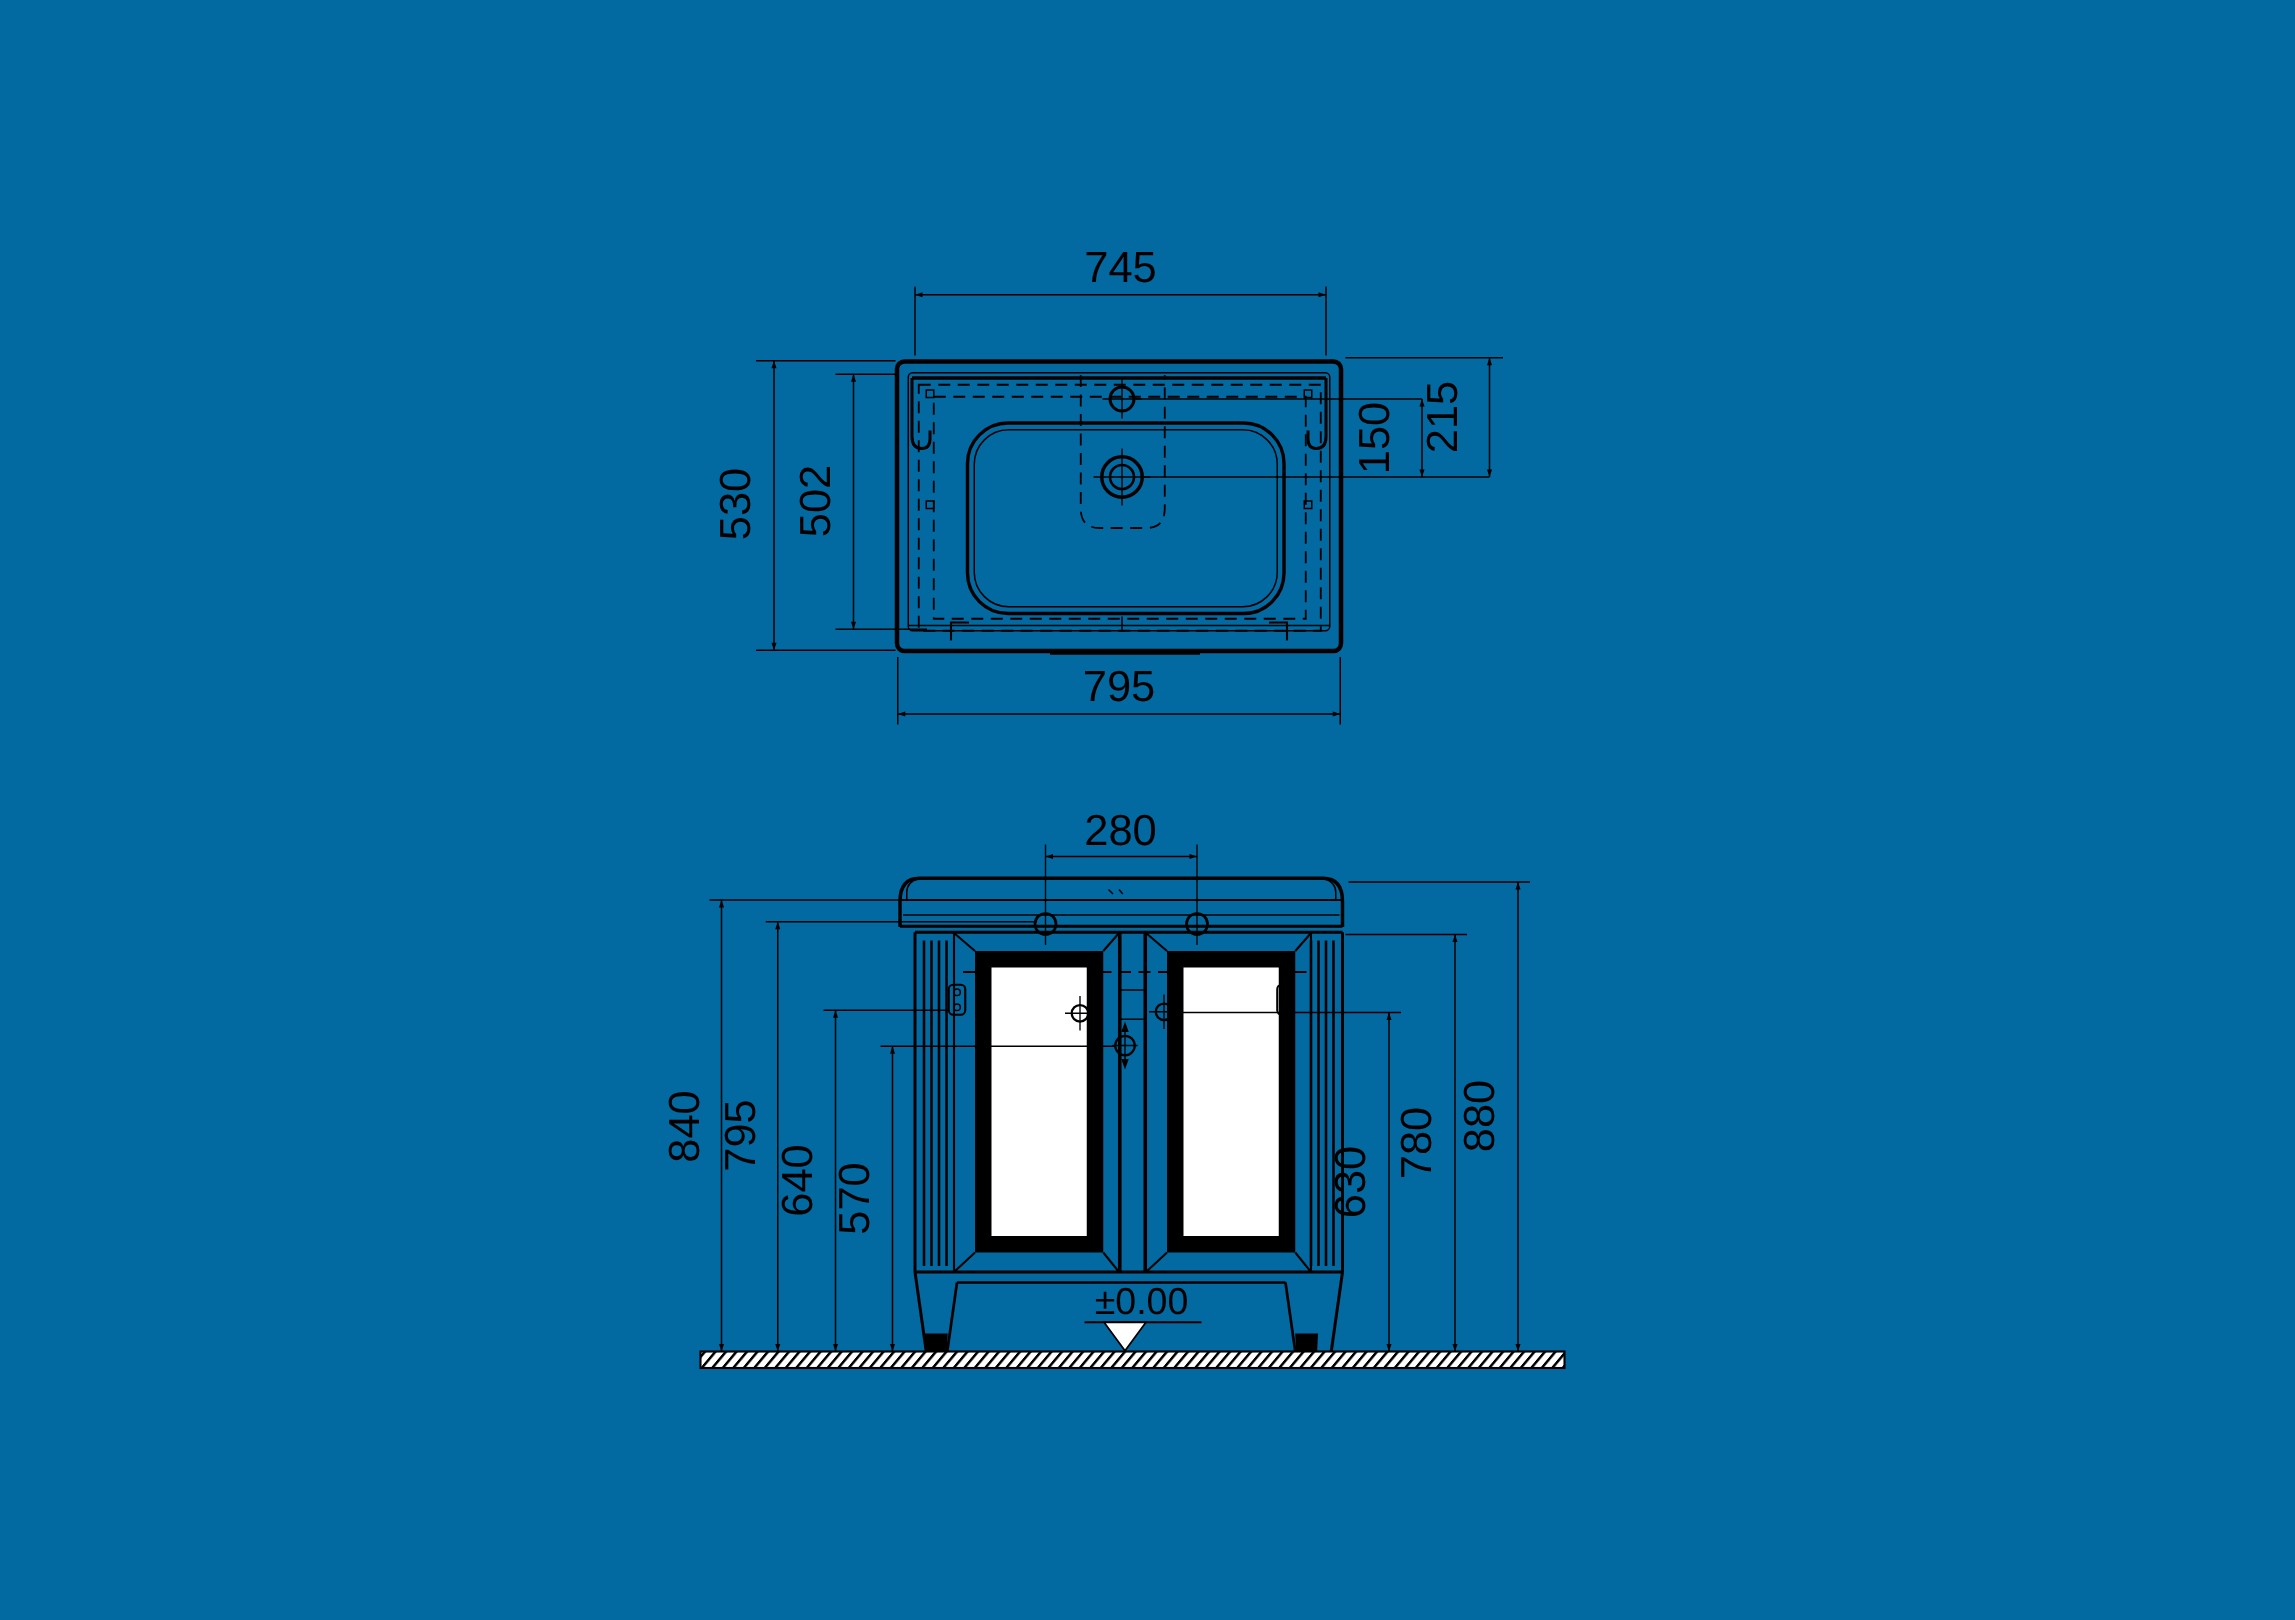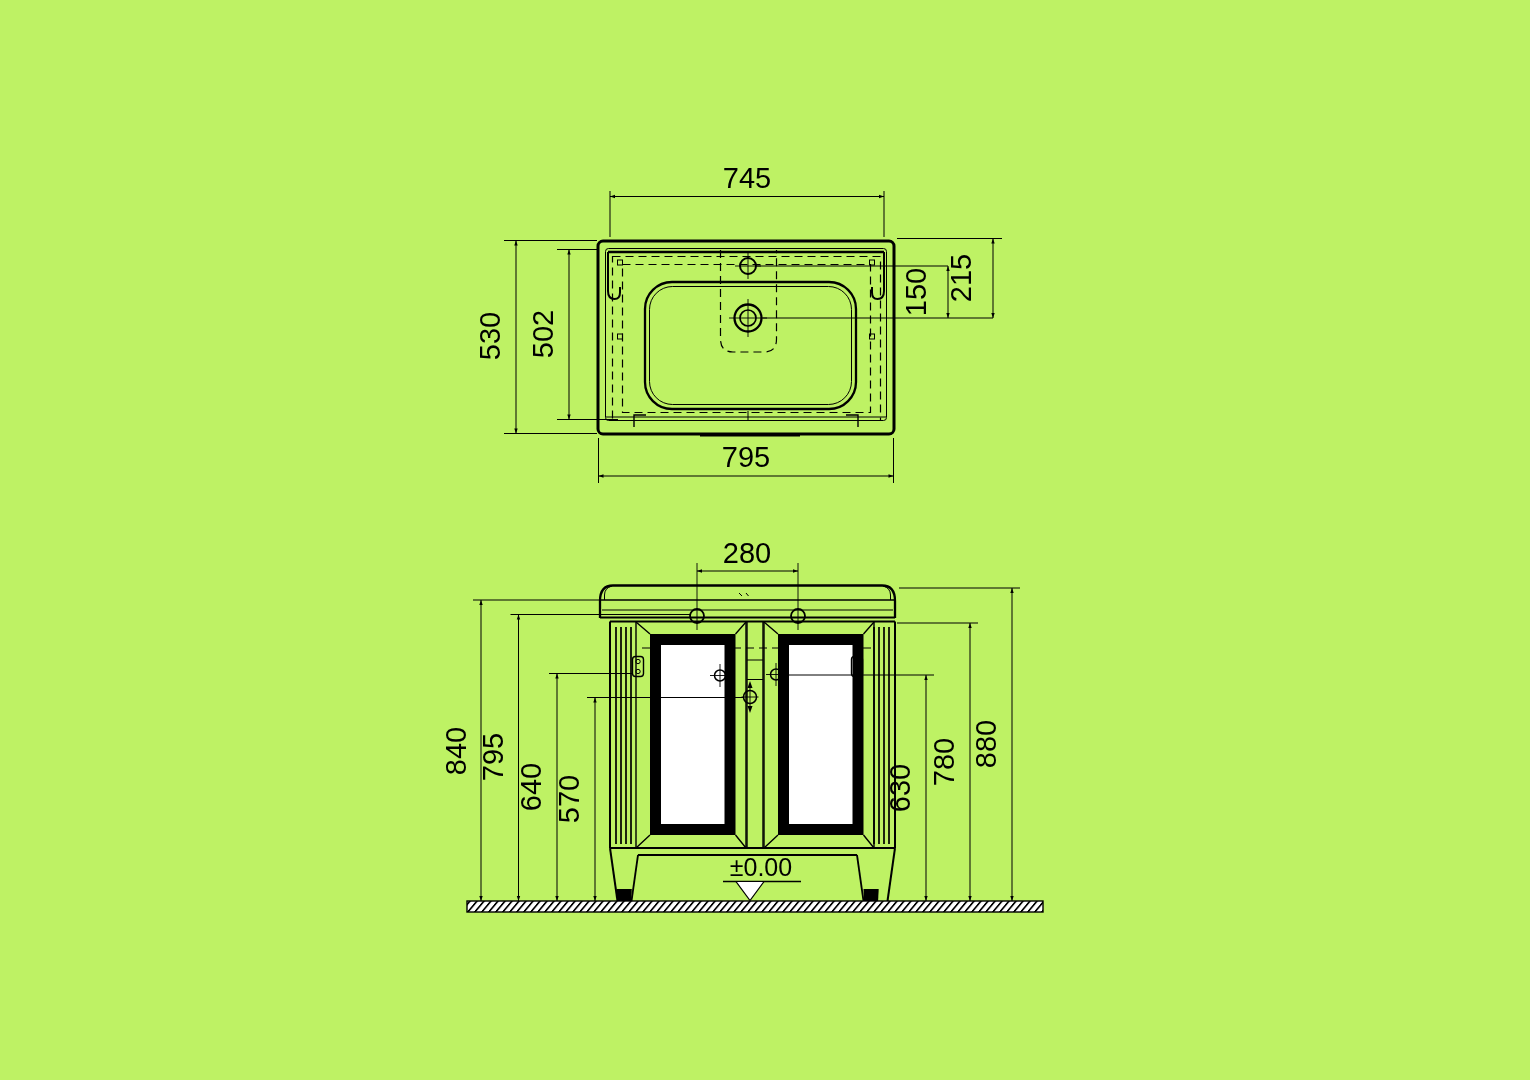--- a/index.html
+++ b/index.html
@@ -1,16 +1,16 @@
 <!DOCTYPE html>
 <html><head>
 <meta charset="utf-8">
 <style>
   html,body{margin:0;padding:0;background:#ffffff;}
-  .page{position:relative;width:1530px;height:1080px;background:#bef264;overflow:hidden;
+  .page{position:relative;width:1530px;height:1080px;background:#0369a1;overflow:hidden;
         font-family:"Liberation Sans",sans-serif;}
   svg{position:absolute;left:0;top:0;}
   text{fill:#000;font-family:"Liberation Sans",sans-serif;}
   .dimtxt{font-size:29px;}
   .lvltxt{font-size:25px;}
   .thin{stroke:#000;stroke-width:1;fill:none;}
   .med{stroke:#000;stroke-width:1.4;fill:none;}
   .obj{stroke:#000;stroke-width:2;fill:none;}
   .obj2{stroke:#000;stroke-width:2.3;fill:none;}
   .thk{stroke:#000;stroke-width:3;fill:none;}

